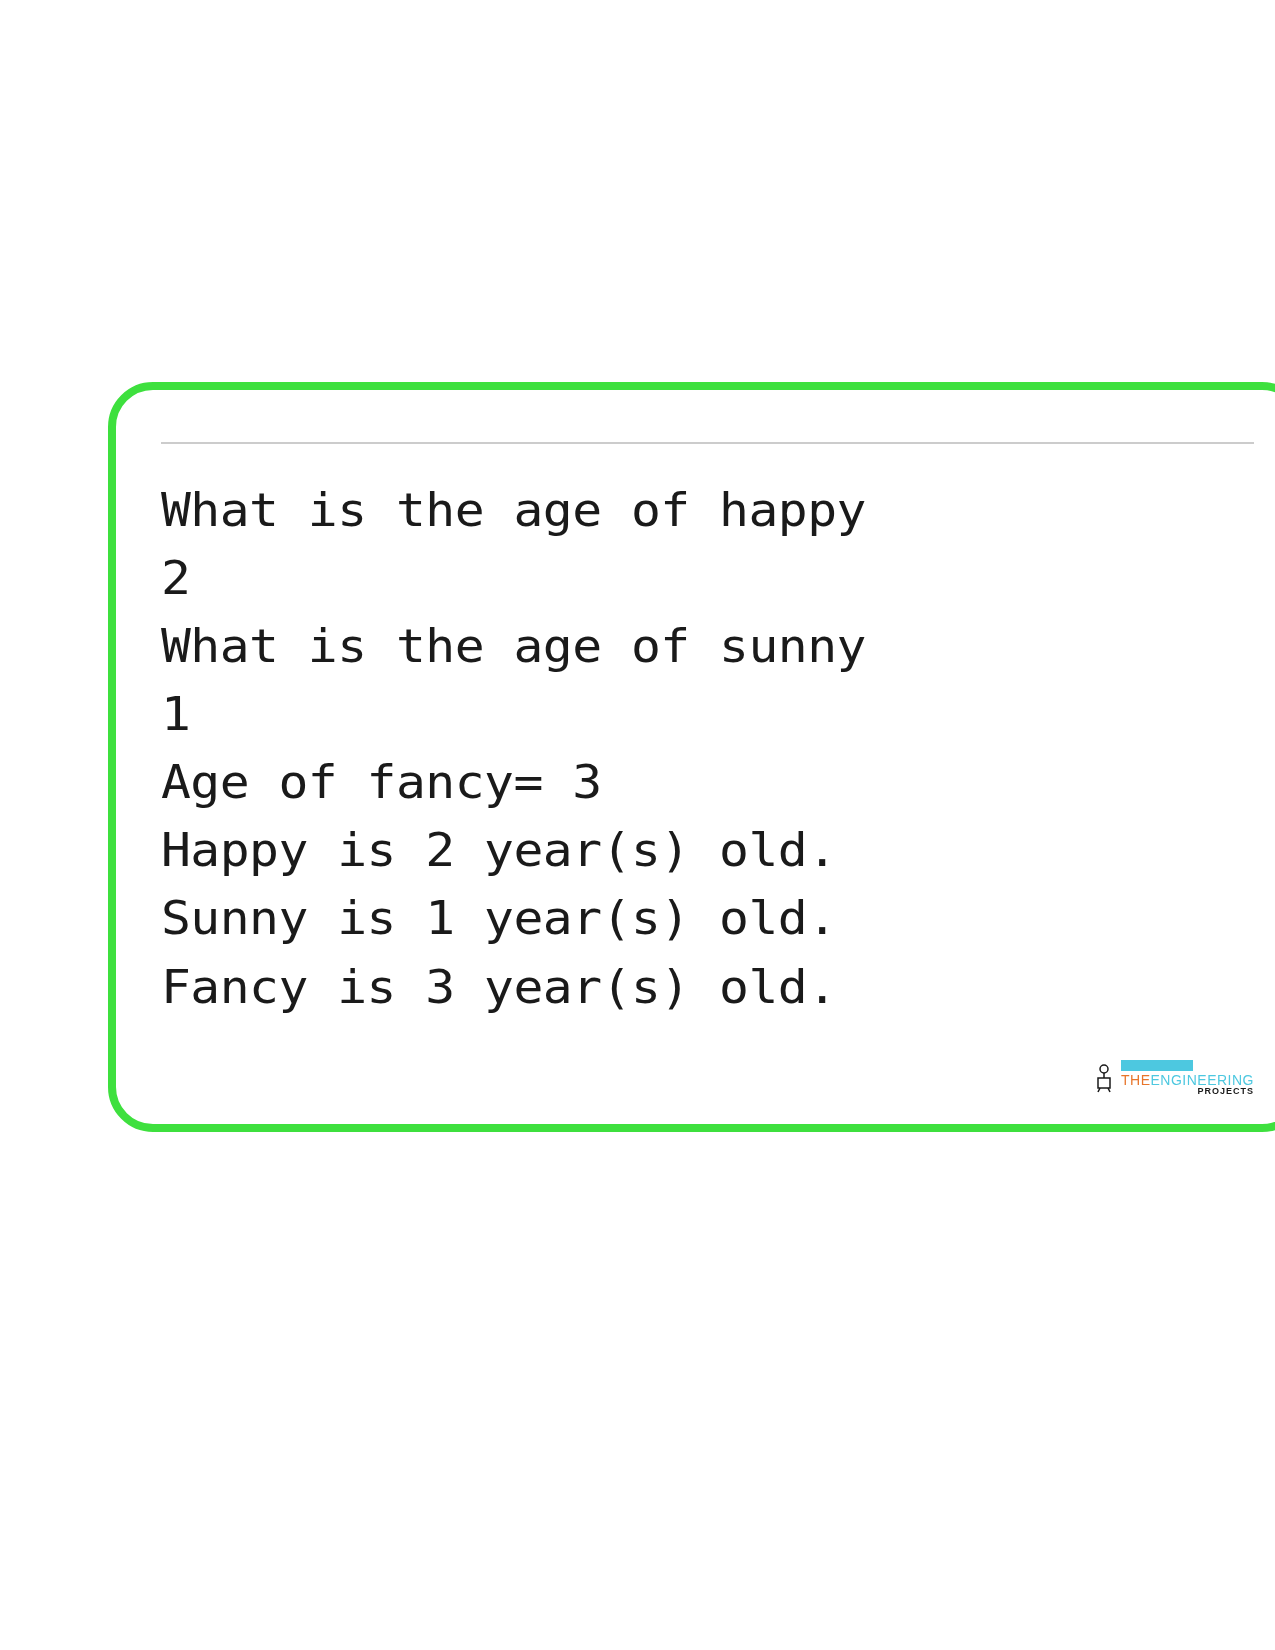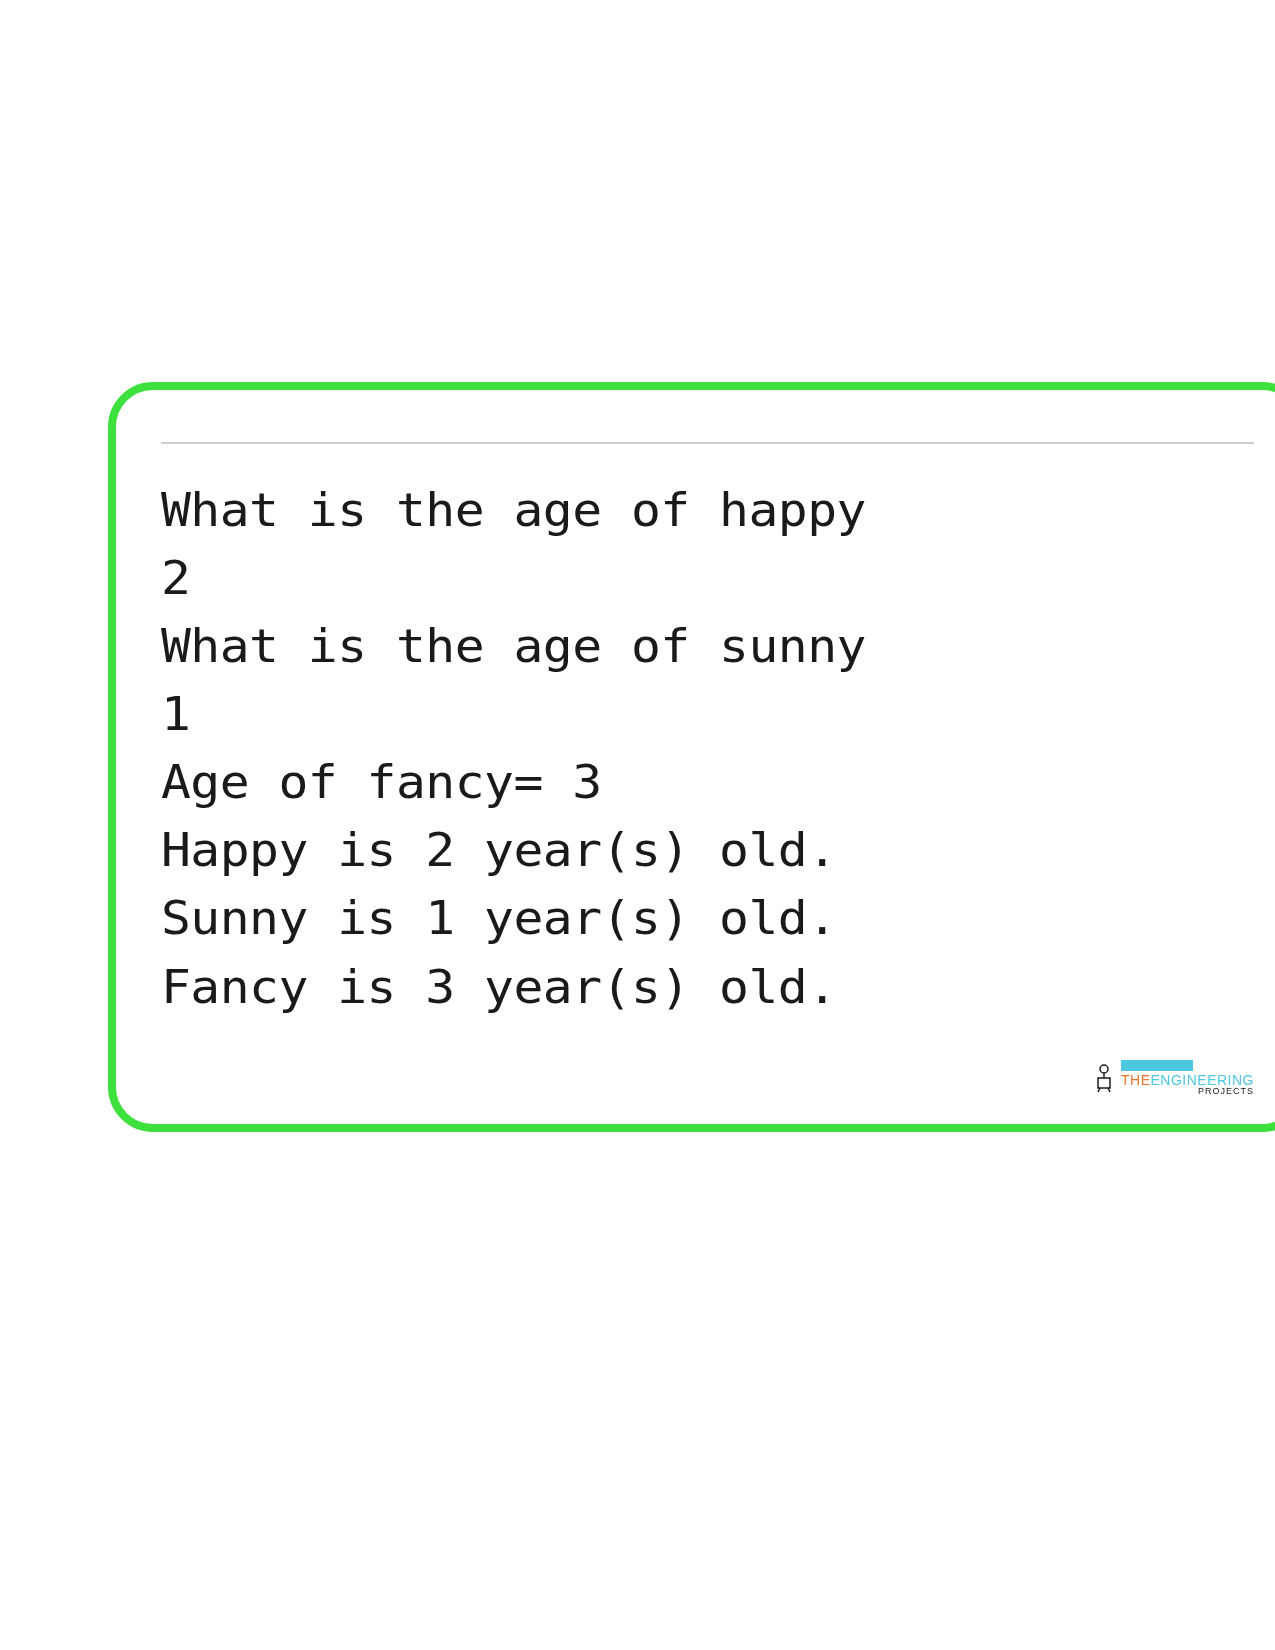--- a/index.html
+++ b/index.html
@@ -76,21 +76,21 @@
     }
     .logo-the {
       color: #e8752a;
     }
     .logo-eng {
       color: #4dc8e0;
     }
     .logo-sub {
       font-family: Arial, sans-serif;
       font-size: 9px;
-      font-weight: normal;
+      font-weight: bold;
       color: #1a1a1a;
       letter-spacing: 1px;
       text-align: right;
     }
   </style>
 </head>
 <body>
 
 <div class="frame">
   <div class="divider"></div>

